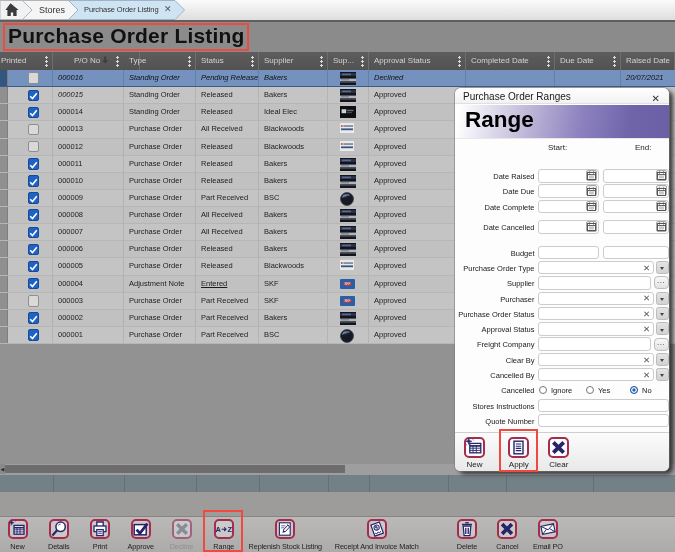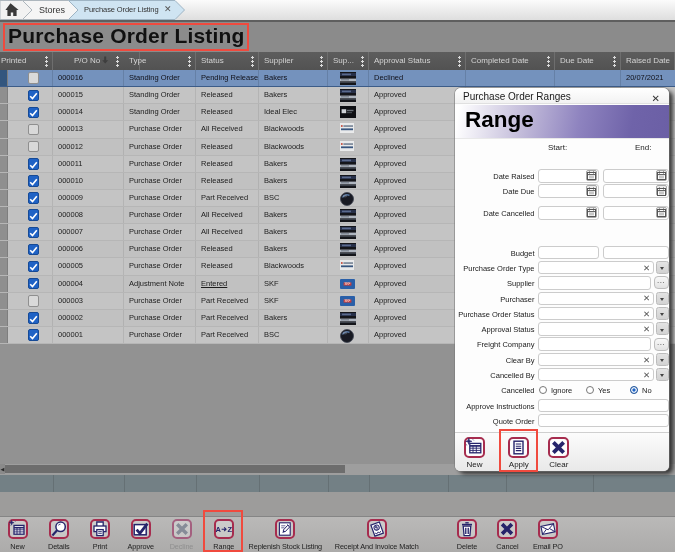--- a/index.html
+++ b/index.html
@@ -136,21 +136,21 @@
         <div class="hc" style="left:328px; width:41px; padding-left:5px;">Sup...</div>
         <div class="hdots" style="left:361px;"></div>
         <div class="hc" style="left:369px; width:97px; padding-left:5px;">Approval Status</div>
         <div class="hdots" style="left:458px;"></div>
         <div class="hc" style="left:466px; width:89px; padding-left:5px;">Completed Date</div>
         <div class="hdots" style="left:547px;"></div>
         <div class="hc" style="left:555px; width:66px; padding-left:5px;">Due Date</div>
         <div class="hdots" style="left:613px;"></div>
         <div class="hc" style="left:621px; width:54px; padding-left:5px;">Raised Date</div>
       </div>
-      <div class="grow sel" style="top:18.000px;">
+      <div class="grow sel" style="top:18.000px;font-style:italic;">
         <div class="ind"></div>
         <div class="gc" style="left:8px; width:45px; padding-left:0;">
           <span class="cb off"></span>
         </div>
         <div class="gc" style="left:53px; width:71px;">000016</div>
         <div class="gc" style="left:124px; width:72px;">Standing Order</div>
         <div class="gc" style="left:196px; width:63px;">Pending Release</div>
         <div class="gc" style="left:259px; width:69px;">Bakers</div>
         <div class="gc" style="left:328px; width:41px; padding-left:0;">
           <span class="logo" style="top:2px;"><svg width="16" height="13" viewBox="0 0 16 13">
@@ -169,21 +169,21 @@
       </div>
       <div class="grow alt" style="top:35.125px;">
         <div class="ind"></div>
         <div class="gc" style="left:8px; width:45px; padding-left:0;">
           <span class="cb on">
             <svg width="9" height="8" viewBox="0 0 9 8">
               <path d="M1.2 4.2L3.5 6.5 7.8 1.2" stroke="#fff" stroke-width="1.6" fill="none"></path>
             </svg>
           </span>
         </div>
-        <div class="gc" style="left:53px; width:71px;">000015</div>
+        <div class="gc" style="left:53px; width:71px;font-style:italic;">000015</div>
         <div class="gc" style="left:124px; width:72px;">Standing Order</div>
         <div class="gc" style="left:196px; width:63px;">Released</div>
         <div class="gc" style="left:259px; width:69px;">Bakers</div>
         <div class="gc" style="left:328px; width:41px; padding-left:0;">
           <span class="logo" style="top:2px;"><svg width="16" height="13" viewBox="0 0 16 13">
               <rect width="16" height="13" fill="#14151a"></rect>
               <rect x="0" y="1" width="16" height="3" fill="#273049"></rect>
               <rect x="2" y="1.6" width="9" height="1.6" fill="#5a6a8e"></rect>
               <rect x="0" y="6.6" width="16" height="2.8" fill="#aeb5bf"></rect>
               <rect x="1" y="7.2" width="8" height="1.2" fill="#79818d"></rect>
@@ -713,21 +713,42 @@
           <span class="inp" style="left:147.5px; width:66px;"></span>
           <span class="calbtn" style="left:201px;">
             <svg width="9" height="9" viewBox="0 0 9 9">
               <rect x="0.5" y="1.5" width="8" height="7" fill="#fff" stroke="#555" stroke-width="1"></rect>
               <path d="M0.5 3.6h8" stroke="#555" stroke-width="1"></path>
               <path d="M2.5 0.5v2M6.5 0.5v2" stroke="#555" stroke-width="1"></path>
               <path d="M2 5.2h5M2 6.8h5" stroke="#999" stroke-width="0.8"></path>
             </svg>
           </span>
         </div>
-        <div class="frow" style="top:67px;">
+        <div class="frow" style="top:60.40px;">
+          <span class="flbl">Date Complete</span>
+          <span class="inp" style="left:82.5px; width:61px;"></span>
+          <span class="calbtn" style="left:131px;">
+            <svg width="9" height="9" viewBox="0 0 9 9">
+              <rect x="0.5" y="1.5" width="8" height="7" fill="#fff" stroke="#555" stroke-width="1"></rect>
+              <path d="M0.5 3.6h8" stroke="#555" stroke-width="1"></path>
+              <path d="M2.5 0.5v2M6.5 0.5v2" stroke="#555" stroke-width="1"></path>
+              <path d="M2 5.2h5M2 6.8h5" stroke="#999" stroke-width="0.8"></path>
+            </svg>
+          </span>
+          <span class="inp" style="left:147.5px; width:66px;"></span>
+          <span class="calbtn" style="left:201px;">
+            <svg width="9" height="9" viewBox="0 0 9 9">
+              <rect x="0.5" y="1.5" width="8" height="7" fill="#fff" stroke="#555" stroke-width="1"></rect>
+              <path d="M0.5 3.6h8" stroke="#555" stroke-width="1"></path>
+              <path d="M2.5 0.5v2M6.5 0.5v2" stroke="#555" stroke-width="1"></path>
+              <path d="M2 5.2h5M2 6.8h5" stroke="#999" stroke-width="0.8"></path>
+            </svg>
+          </span>
+        </div>
+        <div class="frow" style="top:81px;">
           <span class="flbl">Date Cancelled</span>
           <span class="inp" style="left:82.5px; width:61px;"></span>
           <span class="calbtn" style="left:131px;">
             <svg width="9" height="9" viewBox="0 0 9 9">
               <rect x="0.5" y="1.5" width="8" height="7" fill="#fff" stroke="#555" stroke-width="1"></rect>
               <path d="M0.5 3.6h8" stroke="#555" stroke-width="1"></path>
               <path d="M2.5 0.5v2M6.5 0.5v2" stroke="#555" stroke-width="1"></path>
               <path d="M2 5.2h5M2 6.8h5" stroke="#999" stroke-width="0.8"></path>
             </svg>
           </span>
@@ -795,25 +816,25 @@
         <div class="frow" style="top:244.00px;">
           <span class="flbl">Cancelled</span>
           <span class="radio" style="left:83.5px;"></span>
           <span class="rlbl" style="left:96px;">Ignore</span>
           <span class="radio" style="left:130.5px;"></span>
           <span class="rlbl" style="left:143px;">Yes</span>
           <span class="radio on" style="left:174.5px;"></span>
           <span class="rlbl" style="left:187px;">No</span>
         </div>
         <div class="frow" style="top:259.30px;">
-          <span class="flbl">Approve Instructions</span>
+          <span class="flbl">Stores Instructions</span>
           <span class="inp" style="left:82.5px; width:131px;"></span>
         </div>
         <div class="frow" style="top:274.60px;">
-          <span class="flbl">Quote Order</span>
+          <span class="flbl">Quote Number</span>
           <span class="inp" style="left:82.5px; width:131px;"></span>
         </div>
       </div>
       <div id="dfoot">
         <div class="dbtn" style="left:9px;">
           <svg width="21" height="21" viewBox="0 0 21 21">
             <path d="M4.8 1.2l.7 2.4 2.4.7-2.4.7-.7 2.4-.7-2.4-2.4-.7 2.4-.7zM8.6 2.2l1.3 1.3M2 7.4l1.2 1" fill="#26246b" stroke="#26246b" stroke-width="0.6"></path>
             <rect x="5.8" y="6.4" width="11" height="9.4" fill="#fff" stroke="#26246b" stroke-width="1.3"></rect>
             <path d="M5.8 8.9h11" stroke="#26246b" stroke-width="1.7"></path>
             <path d="M9 8.9v6.9M12.3 8.9v6.9M5.8 11.2h11M5.8 13.4h11" stroke="#26246b" stroke-width="0.9"></path>

